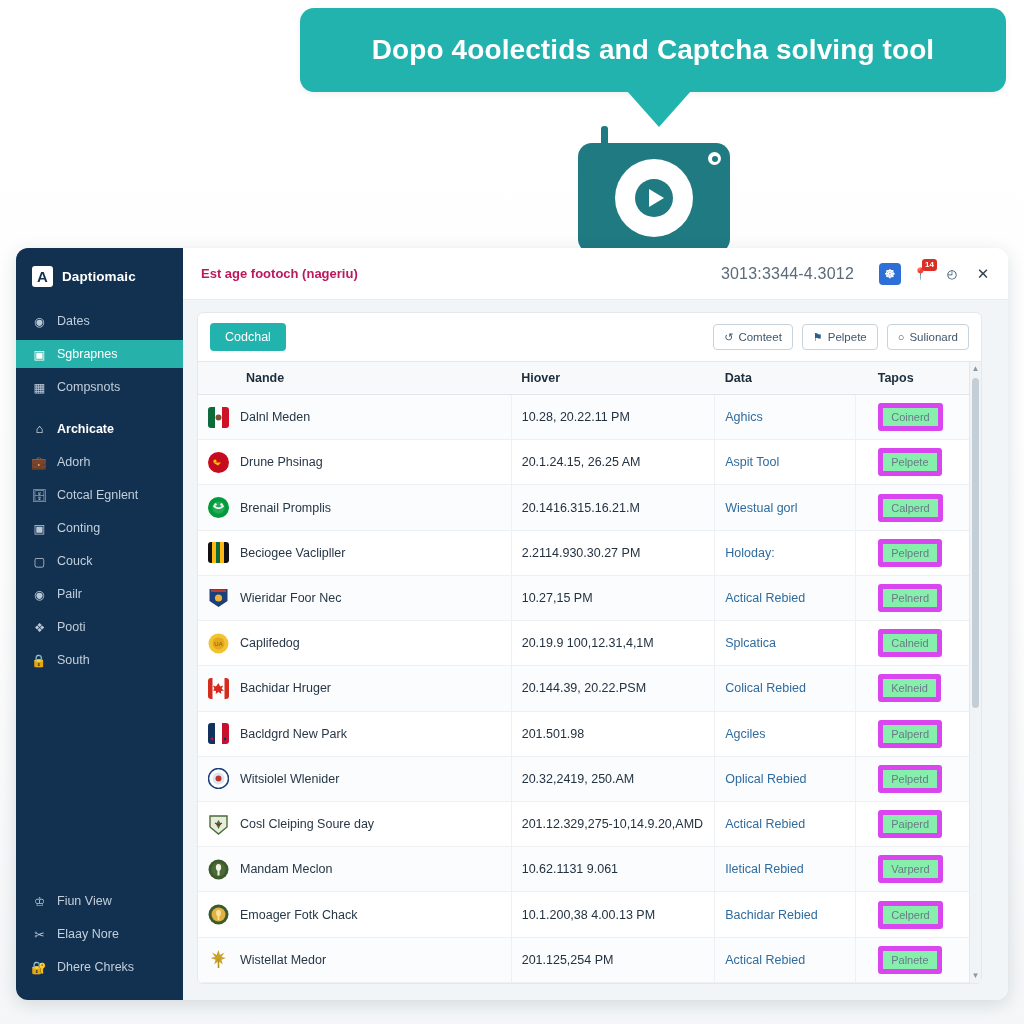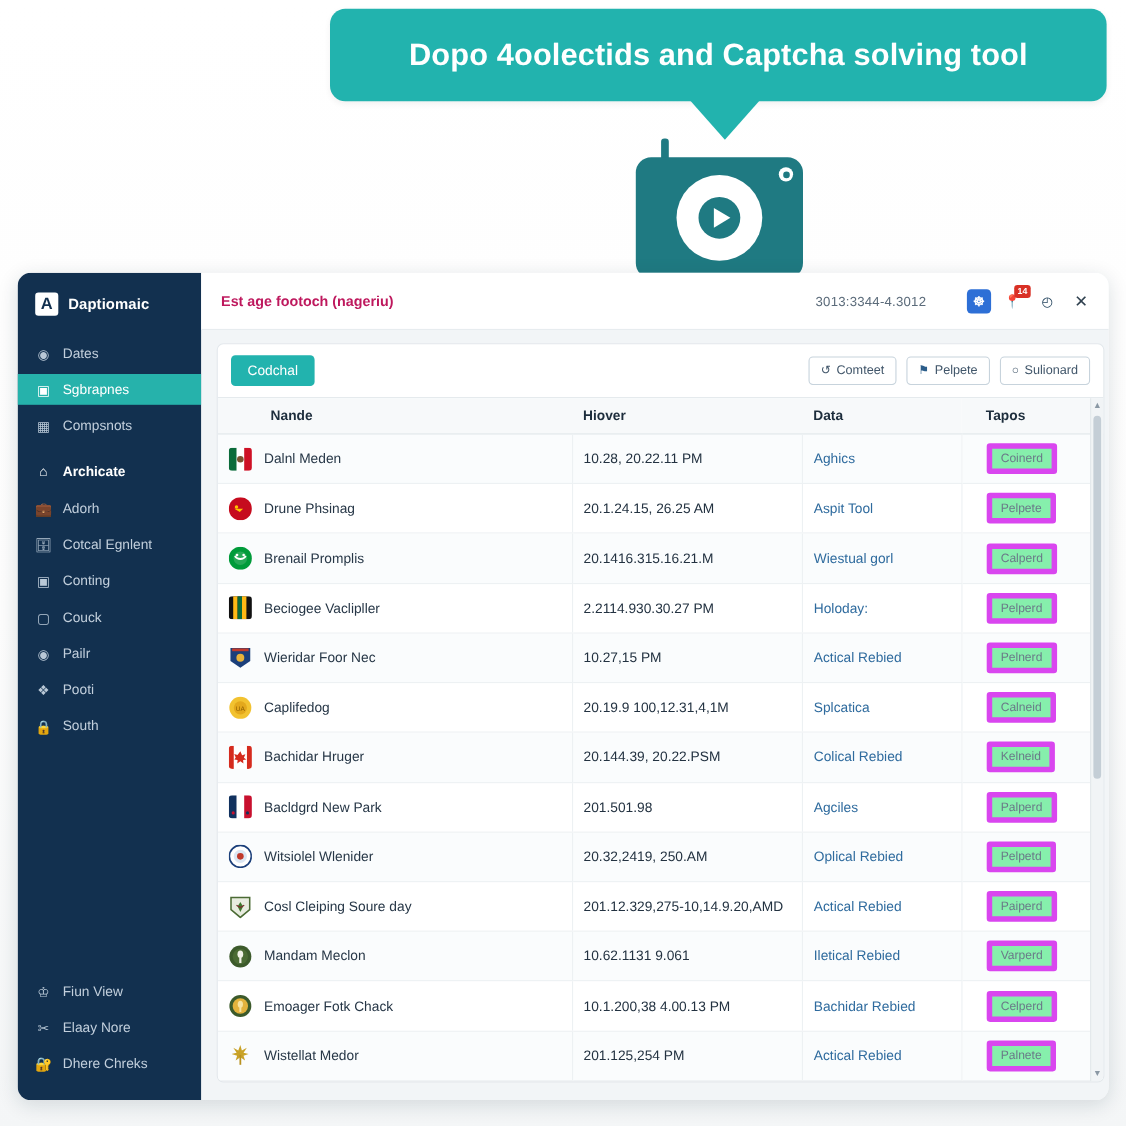--- a/index.html
+++ b/index.html
@@ -185,22 +185,22 @@
     border-bottom: 1px solid #e7ecef;
   }
   .title-text {
     font-size: 13px; color: #be185d; font-weight: bold;
   }
   .title-right {
     margin-left: auto;
     display: flex; align-items: center; gap: 9px;
   }
   .version-text {
-    font-size: 12px; color: #5b6b7a; letter-spacing: 0.2px;
-    margin-right: 28px;
+    font-size: 16px; color: #5b6b7a; letter-spacing: 0.2px;
+    margin-right: 16px;
   }
   .tb-btn {
     width: 22px; height: 22px;
     border-radius: 4px;
     display: flex; align-items: center; justify-content: center;
     font-size: 12px; cursor: pointer; position: relative;
   }
   .tb-blue { background: #2d6fd6; color: #ffffff; font-weight: bold; }
   .tb-pin { color: #d93025; }
   .badge {
@@ -230,21 +230,21 @@
   .tab.active { color: #1a2b3a; }
   .tab.active::after {
     content: ""; position: absolute;
     left: 8px; right: 8px; bottom: 0; height: 3px;
     background: #22b3ae; border-radius: 2px;
   }
   .tab.highlight { background: #d6dbdf; }
 
   
   .panel {
-    margin: 12px 4px 16px 14px;
+    margin: 12px 26px 16px 14px;
     background: #ffffff;
     border: 1px solid #e3e8ec;
     border-radius: 6px;
     flex: 1 1 auto;
     display: flex; flex-direction: column;
     min-height: 0;
     overflow: hidden;
   }
   .panel-toolbar {
     display: flex; align-items: center;

